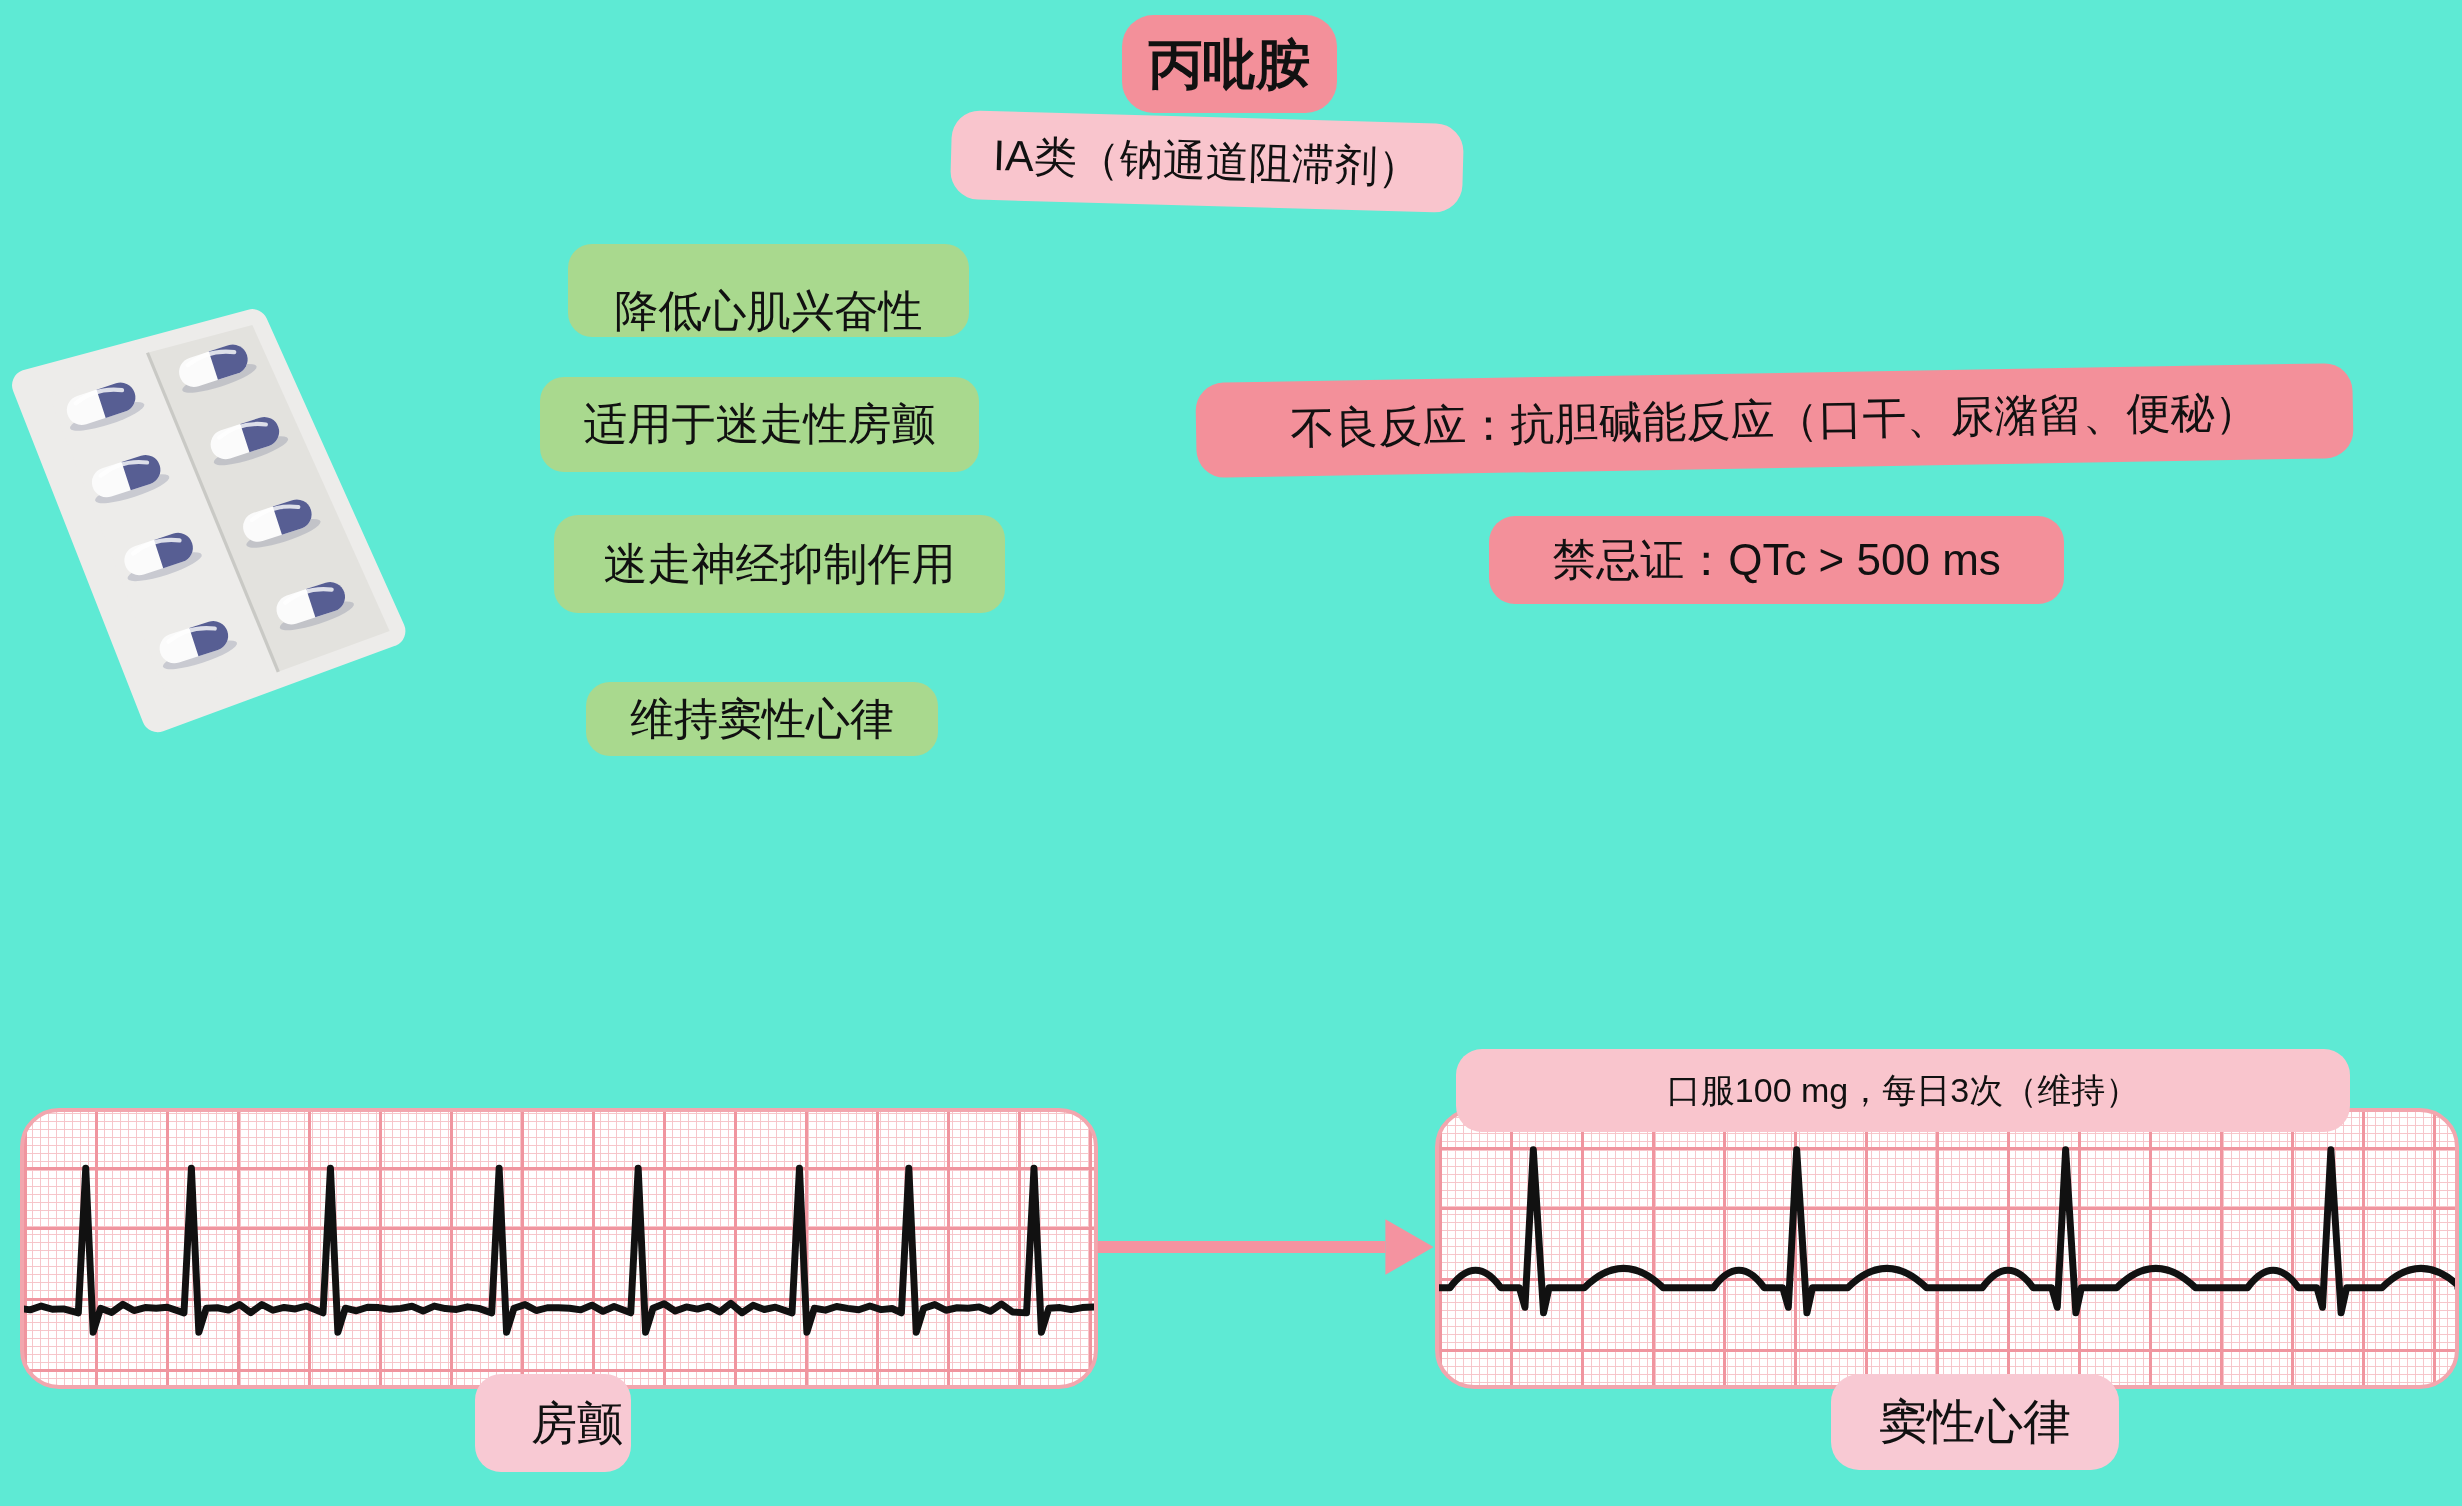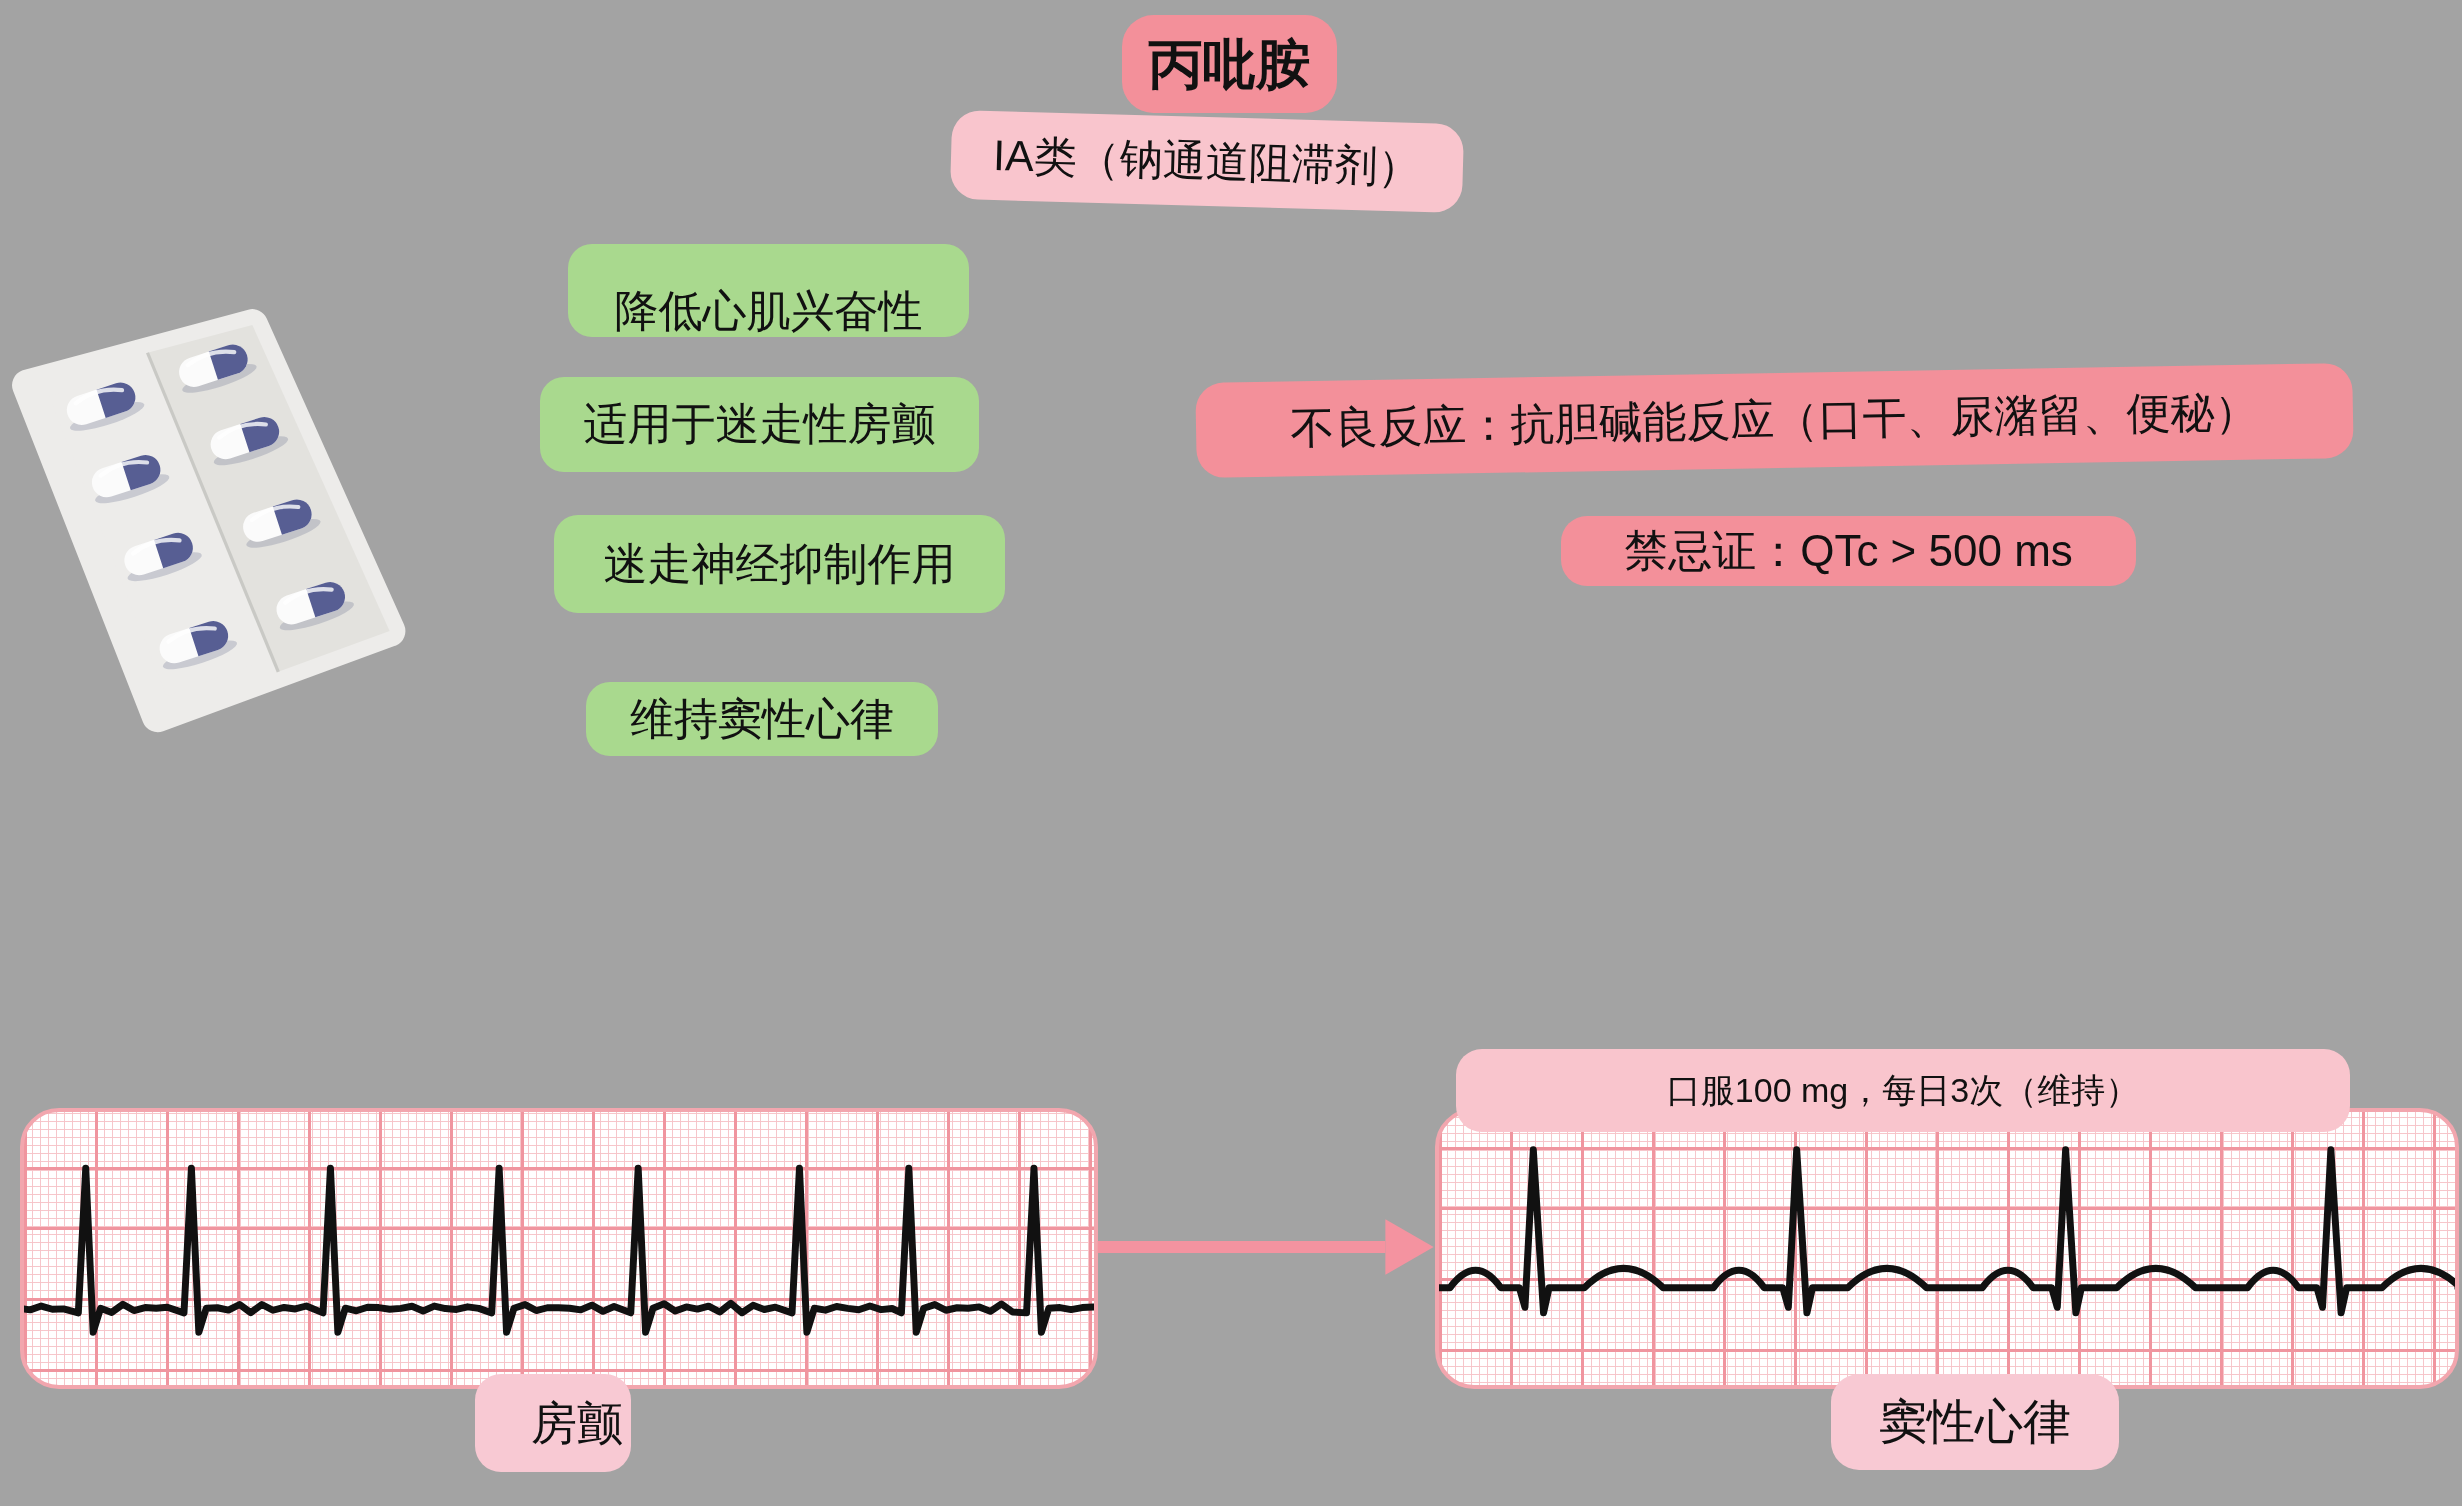--- a/index.html
+++ b/index.html
@@ -1,37 +1,37 @@
 <!DOCTYPE html>
 <html style="font-size:15px"><head>
 <meta charset="utf-8">
 <style>
   html,body{margin:0;padding:0;background:#ffffff;}
   .stage{
-    position:relative;width:2462px;height:1507px;background:#a3a3a3;overflow:hidden;
+    position:relative;width:2462px;height:1507px;background:#5eead4;overflow:hidden;
     font-family:"Liberation Sans","DejaVu Sans",sans-serif;color:#111;
   }
   .badge{
     position:absolute;display:flex;align-items:center;justify-content:center;
     text-align:center;font-weight:500;line-height:1.15;white-space:nowrap;
     box-sizing:border-box;
   }
   .pink-strong{background:#F3909A;}
   .pink-light{background:#F9C5CD;}
   .pink-label{background:#F8C9D3;}
   .green{background:#A9D98E;}
 
   #b-title{left:1122px;top:15px;width:215px;height:98px;font-size:54px;font-weight:600;border-radius:31.5px;z-index:3;}
   #b-class{left:951px;top:117px;width:512px;height:89px;font-size:43px;border-radius:28px;transform:rotate(1.6deg);z-index:2;}
   #b-e1{left:568px;top:244px;width:401px;height:93px;font-size:44px;border-radius:24px;align-items:flex-end;}
   #b-e2{left:540px;top:377px;width:439px;height:95px;font-size:44px;border-radius:24px;}
   #b-e3{left:554px;top:515px;width:451px;height:98px;font-size:44px;border-radius:24px;}
   #b-e4{left:586px;top:682px;width:352px;height:74px;font-size:44px;border-radius:24px;}
   #b-adverse{left:1196px;top:373px;width:1157px;height:95px;font-size:44px;border-radius:28px;transform:rotate(-1deg);}
-  #b-contra{left:1561px;top:516px;width:575px;height:70px;font-size:44px;border-radius:26px;}
+  #b-contra{left:1489px;top:516px;width:575px;height:88px;font-size:44px;border-radius:26px;}
   #b-dose{left:1456px;top:1049px;width:894px;height:83px;font-size:34px;border-radius:26px;z-index:6;}
   #b-af{left:475px;top:1374px;width:156px;height:98px;font-size:46px;border-radius:26px;z-index:6;padding-left:48px;}
   #b-sinus{left:1831px;top:1374px;width:288px;height:96px;font-size:48px;border-radius:28px;z-index:6;}
 
   .ecg{
     position:absolute;top:1108px;height:281px;box-sizing:border-box;
     border:4.6px solid #F2A6AE;border-radius:39px;overflow:hidden;background-color:#fff;
     background-image:
       repeating-linear-gradient(90deg,#F0959F 0 3px,transparent 3px 71px),
       repeating-linear-gradient(0deg,#F0959F 0 3px,transparent 3px 71px),

